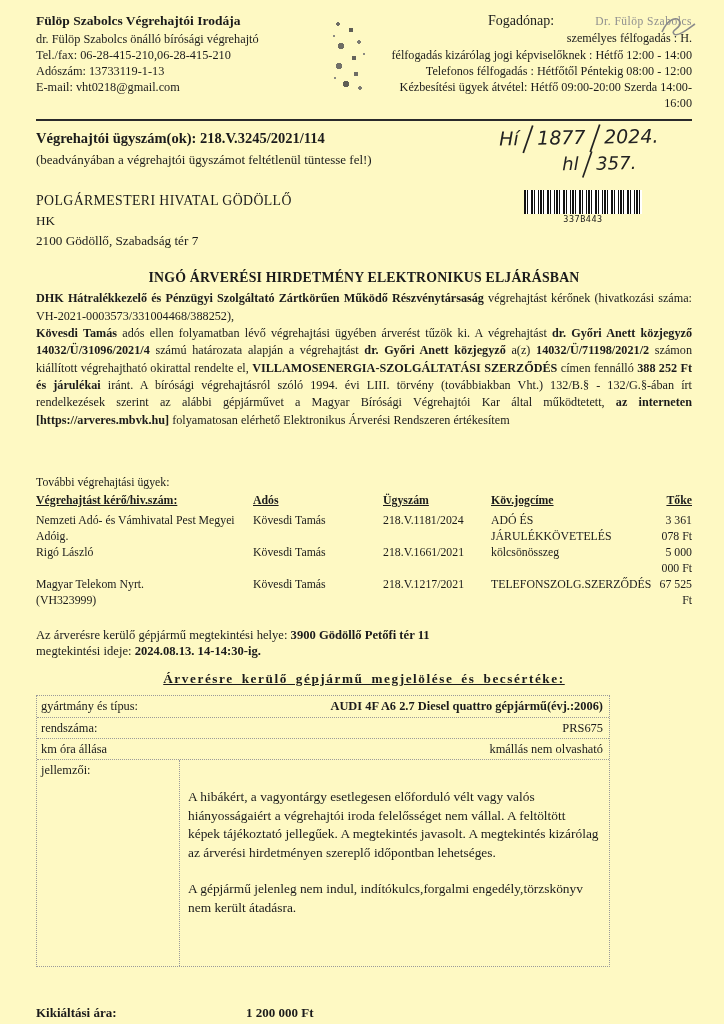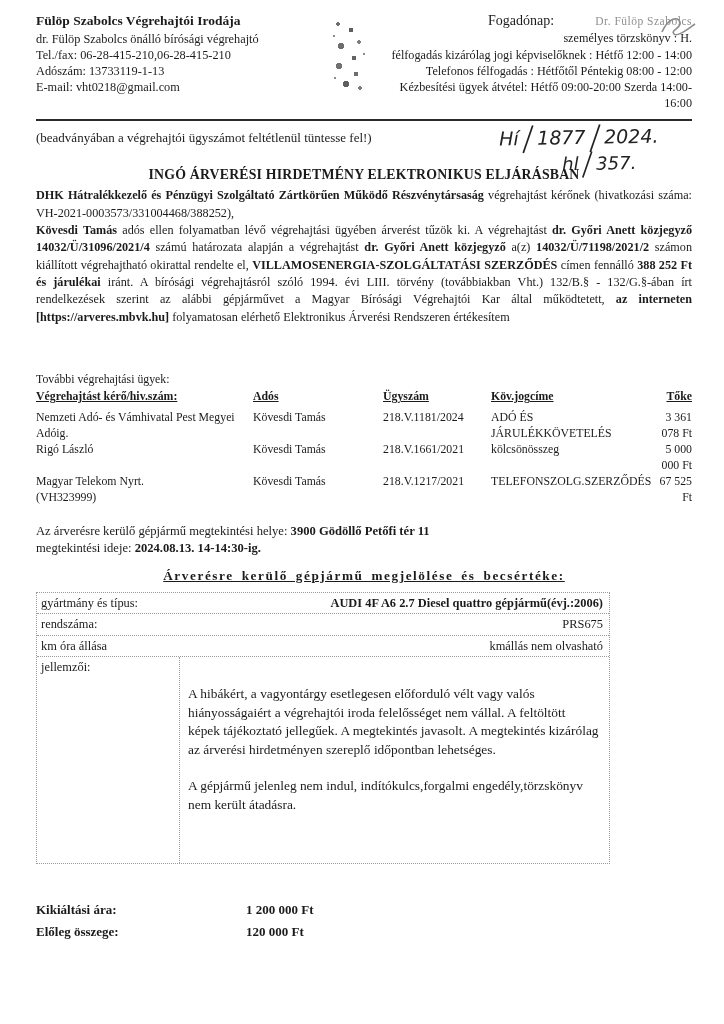--- a/index.html
+++ b/index.html
@@ -1,18 +1,18 @@
 <!DOCTYPE html>
 <html lang="hu"><head>
 <meta charset="utf-8">
 <style>
   html,body{margin:0;padding:0;background:#e8e8e8;}
   .page{
     position:relative;width:724px;height:1024px;margin:0 auto;
-    background:#ffffff;color:#1b1b1b;box-sizing:border-box;
+    background:#fef9c3;color:#1b1b1b;box-sizing:border-box;
     padding:12px 32px 0 36px;overflow:hidden;
     font-family:"Liberation Serif","DejaVu Serif",serif;
     font-size:12.5px;line-height:1.32;
   }
   .b{font-weight:bold;}
   
   .hdr{display:flex;align-items:flex-start;}
   .office{width:290px;}
   .office-name{font-weight:bold;font-size:13.5px;margin-bottom:1px;}
   .office-line{font-size:12.3px;}
@@ -98,47 +98,57 @@
       <div class="office-line">Adószám: 13733119-1-13</div>
       <div class="office-line">E-mail: vht0218@gmail.com</div>
     </div>
     <div class="stamp"></div>
     <div class="reception">
       <span class="reception-title">Fogadónap:</span>
       <span class="faded-name">Dr. Fülöp Szabolcs</span>
       <svg class="sig" width="40" height="26" viewBox="0 0 40 26">
         <path d="M4 18 C10 4, 20 2, 22 8 C24 14, 12 16, 16 20 C20 24, 34 12, 37 10" fill="none" stroke="#8b8b8b" stroke-width="1.6"></path>
       </svg>
-      <div>személyes törzskönyv : H.</div>
+      <div>személyes félfogadás : H.</div>
       <div>félfogadás kizárólag jogi képviselőknek : Hétfő  12:00 - 14:00</div>
       <div>Telefonos félfogadás : Hétfőtől Péntekig  08:00 - 12:00</div>
       <div>Kézbesítési ügyek átvétel: Hétfő 09:00-20:00 Szerda 14:00-16:00</div>
     </div>
   </div>
 
   <hr class="rule">
 
   <div class="case-row">
+    <div class="case-num">Végrehajtói ügyszám(ok): 218.V.3245/2021/114</div>
     <div class="case-note">(beadványában a végrehajtói ügyszámot feltétlenül tüntesse fel!)</div>
     <div class="handwriting">
       <div class="hw1">
         <span>Hí</span>
         <span class="hw-slash">/</span>
         <span>1877</span>
         <span class="hw-slash">/</span>
         <span>2024.</span>
       </div>
       <div class="hw2">
         <span>hl</span>
         <span class="hw-slash">/</span>
         <span>357.</span>
       </div>
     </div>
   </div>
 
+  <div class="addr-block">
+    <div class="addr-1">POLGÁRMESTERI HIVATAL GÖDÖLLŐ</div>
+    <div class="addr-2">HK</div>
+    <div class="addr-3">2100 Gödöllő, Szabadság tér 7</div>
+    <div class="barcode-wrap">
+      <div class="barcode"></div>
+      <div class="barcode-num">337B443</div>
+    </div>
+  </div>
 
   <div class="doc-title">INGÓ ÁRVERÉSI HIRDETMÉNY ELEKTRONIKUS ELJÁRÁSBAN</div>
   <div class="para"><span class="b">DHK Hátralékkezelő és Pénzügyi Szolgáltató Zártkörűen Működő Részvénytársaság</span><span> végrehajtást kérőnek (hivatkozási száma: VH-2021-0003573/331004468/388252),</span></div>
   <div class="para" style="margin-top:0;"><span class="b">Kövesdi Tamás</span><span> adós ellen folyamatban lévő végrehajtási ügyében árverést tűzök ki. A végrehajtást  </span><span class="b">dr. Győri Anett közjegyző 14032/Ü/31096/2021/4</span><span> számú határozata alapján a végrehajtást </span><span class="b">dr. Győri Anett közjegyző</span><span> a(z) </span><span class="b">14032/Ü/71198/2021/2</span><span> számon kiállított végrehajtható okirattal rendelte el, </span><span class="b">VILLAMOSENERGIA-SZOLGÁLTATÁSI SZERZŐDÉS</span><span> címen fennálló </span><span class="b">388 252 Ft és járulékai</span><span> iránt. A bírósági végrehajtásról szóló 1994. évi LIII. törvény (továbbiakban Vht.) 132/B.§ - 132/G.§-ában írt rendelkezések szerint az alábbi gépjárművet a Magyar Bírósági Végrehajtói Kar által működtetett, </span><span class="b">az interneten [https://arveres.mbvk.hu]</span><span> folyamatosan elérhető Elektronikus Árverési Rendszeren értékesítem</span></div>
 
   <div class="further">
     <div class="further-label">További végrehajtási ügyek:</div>
     <div class="cases-grid">
       <div class="hcell">Végrehajtást kérő/hiv.szám:</div>
       <div class="hcell">Adós</div>

